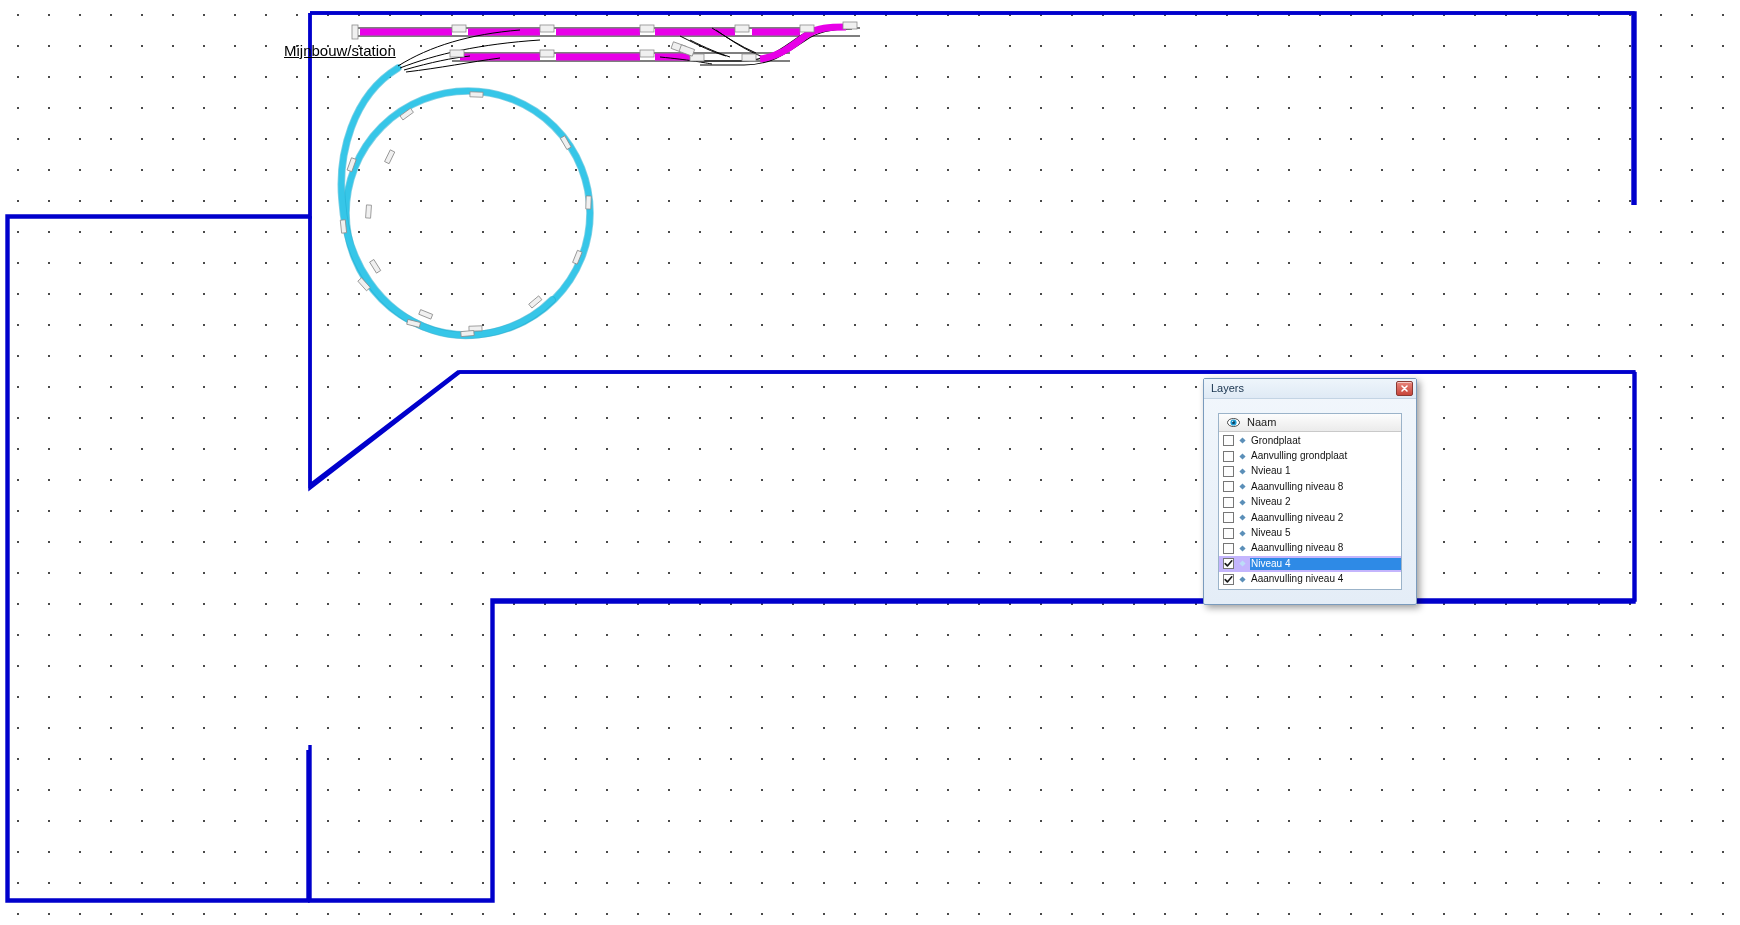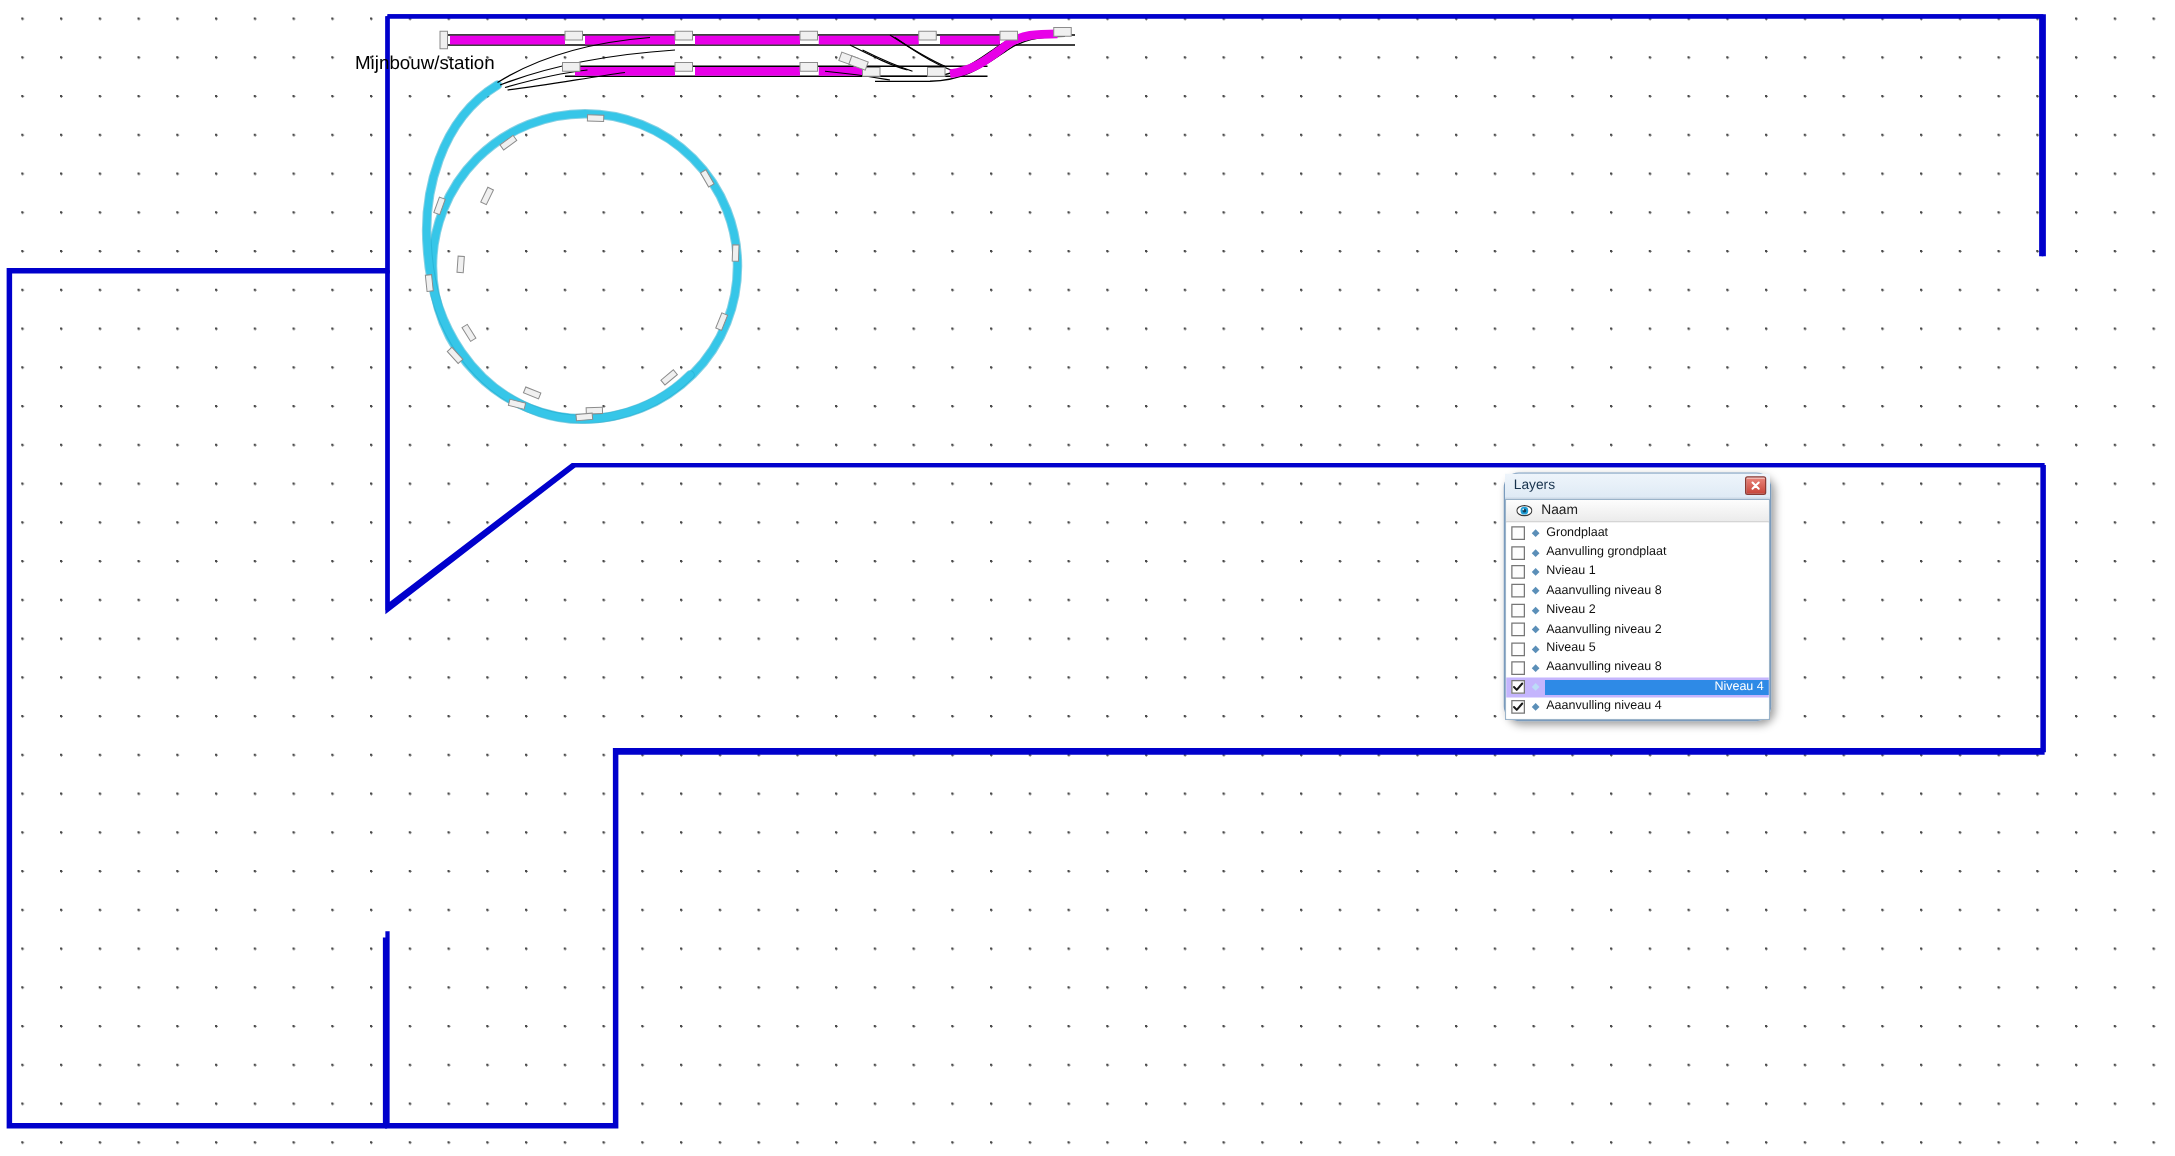--- a/index.html
+++ b/index.html
@@ -40,21 +40,21 @@
   }
 
   
   #layers-panel {
     position: absolute;
     left: 1203px;
     top: 378px;
     width: 212px;
     background: linear-gradient(#f2f7fc, #e4edf7);
     border: 1px solid #7a9bbd;
-    border-radius: 12px;
+    border-radius: 2px;
     box-shadow: 3px 3px 7px rgba(0,0,0,0.38);
     font-family: "Liberation Sans", sans-serif;
     user-select: none;
   }
   .panel-titlebar {
     height: 19px;
     display: flex;
     align-items: center;
     justify-content: space-between;
     padding: 0 3px 0 7px;
@@ -74,24 +74,23 @@
     background: linear-gradient(#e9867c, #c7453a);
     display: flex;
     align-items: center;
     justify-content: center;
     cursor: pointer;
     box-shadow: inset 0 1px 0 rgba(255,255,255,0.55);
   }
   .panel-close svg { display: block; }
 
   .panel-body {
-    margin: 0;
+    margin: 14px;
     border: 1px solid #9bb3c9;
     background: #ffffff;
-    text-align: right;
   }
 
   .layers-header {
     display: flex;
     align-items: center;
     height: 17px;
     background: linear-gradient(#fdfdfd, #ebebeb);
     border-bottom: 1px solid #c9c9c9;
     padding-left: 3px;
   }
@@ -157,20 +156,21 @@
   }
   .layer-row.selected .layer-dot svg polygon { fill: #bcdcf7; }
 
   
   .map-label {
     position: absolute;
     font-family: "Liberation Sans", sans-serif;
     font-size: 15px;
     color: #000000;
     white-space: nowrap;
+    text-decoration: underline;
   }
 </style>
 </head>
 <body>
 
 <div id="app">
 
   <div id="canvas-surface">
 
     <svg id="track-svg" viewBox="0 0 1740 925">

